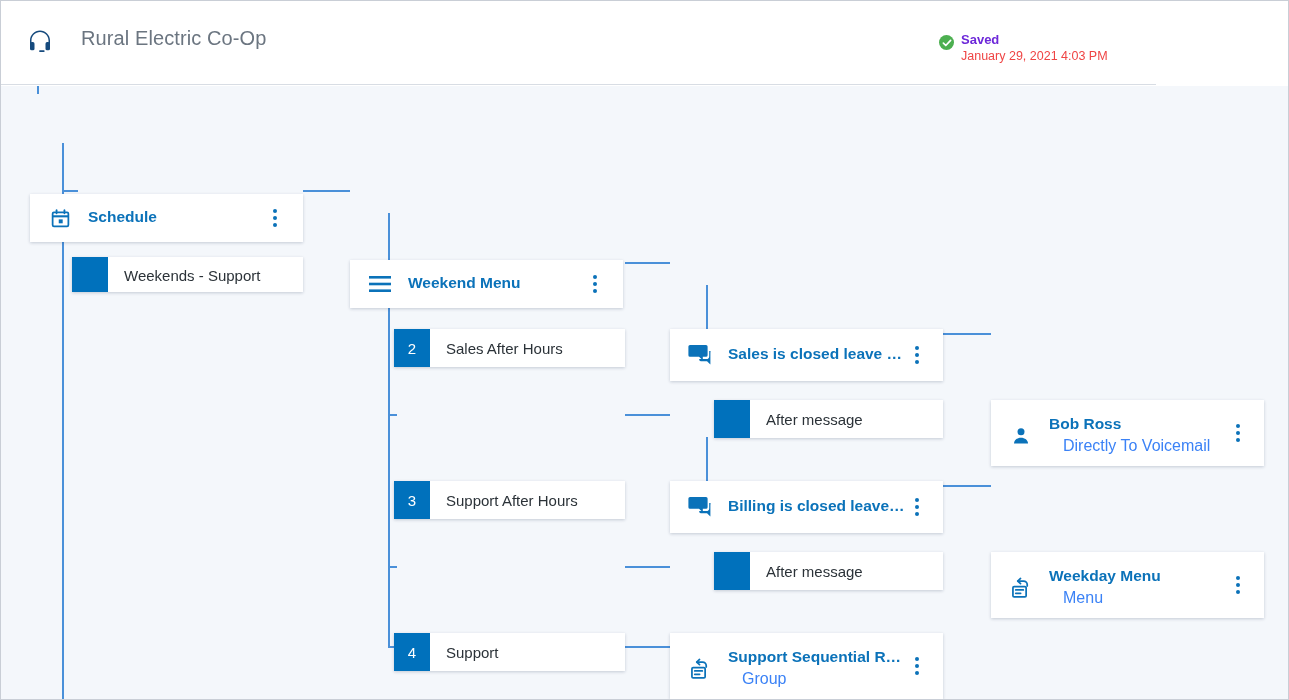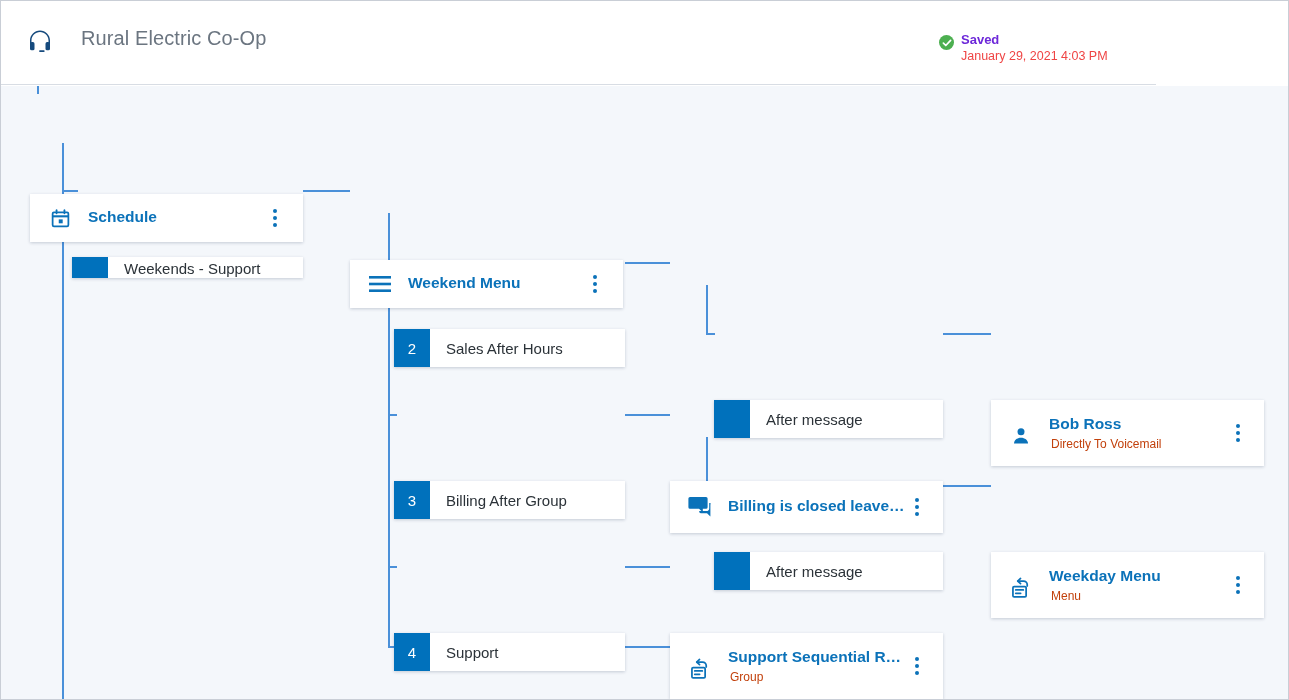--- a/index.html
+++ b/index.html
@@ -115,23 +115,23 @@
     position: absolute;
     left: 58px;
     font-size: 15.5px;
     font-weight: bold;
     color: #0b72b9;
     white-space: nowrap;
     overflow: hidden;
   }
   .node-sub {
     position: absolute;
-    left: 60px;
-    font-size: 12px;
-    color: #c2410c;
+    left: 72px;
+    font-size: 16px;
+    color: #3b82f6;
     white-space: nowrap;
   }
   .kebab {
     position: absolute;
     top: 50%;
     transform: translateY(-50%);
     width: 20px; height: 20px;
     cursor: pointer;
   }
   .kebab i {
@@ -239,21 +239,21 @@
         </svg>
       </span>
       <span class="node-title" style="top:14px; max-width:170px;">Schedule</span>
       <span class="kebab" style="right:18px;">
         <i></i>
           <i></i>
           <i></i>
       </span>
     </div>
 
-    <div class="card opt-card" style="left:71px; top:171px; width:231px; height:21px;">
+    <div class="card opt-card" style="left:71px; top:171px; width:231px; height:35px;">
       <span class="opt-sq"></span>
       <span class="opt-label">Weekends - Support</span>
     </div>
 
     <div class="card node-card" style="left:349px; top:174px; width:273px; height:48px;">
       <span class="node-ico">
         <svg width="24" height="18" viewBox="0 0 24 18">
           <rect x="1" y="1" width="22" height="2.6" fill="#0b72b9"></rect>
           <rect x="1" y="7.7" width="22" height="2.6" fill="#0b72b9"></rect>
           <rect x="1" y="14.4" width="22" height="2.6" fill="#0b72b9"></rect>
@@ -265,20 +265,34 @@
           <i></i>
           <i></i>
       </span>
     </div>
 
     <div class="card opt-card" style="left:393px; top:243px; width:231px; height:38px;">
       <span class="opt-sq">2</span>
       <span class="opt-label">Sales After Hours</span>
     </div>
 
+    <div class="card node-card" style="left:669px; top:243px; width:273px; height:52px;">
+      <span class="node-ico">
+        <svg width="24" height="22" viewBox="0 0 24 22" fill="#0b72b9">
+          <path d="M2 1h16a1.6 1.6 0 0 1 1.6 1.6v8.6A1.6 1.6 0 0 1 18 12.8h-3.2v3.4L11 12.8H2a1.6 1.6 0 0 1-1.6-1.6V2.6A1.6 1.6 0 0 1 2 1z"></path>
+          <path d="M22.4 7h-1.2v5.2a2.8 2.8 0 0 1-2.8 2.8h-7.2v.6a1.6 1.6 0 0 0 1.6 1.6h6.2l3.4 3.2V8.6A1.6 1.6 0 0 0 22.4 7z"></path>
+        </svg>
+      </span>
+      <span class="node-title" style="top:16px; max-width:196px; text-overflow:ellipsis;">Sales is closed leave …</span>
+      <span class="kebab" style="right:16px;">
+        <i></i>
+          <i></i>
+          <i></i>
+      </span>
+    </div>
 
     <div class="card opt-card" style="left:713px; top:314px; width:229px; height:38px;">
       <span class="opt-sq"></span>
       <span class="opt-label">After message</span>
     </div>
 
     <div class="card node-card" style="left:990px; top:314px; width:273px; height:66px;">
       <span class="node-ico" style="top:24px; transform:none;">
         <svg width="20" height="20" viewBox="0 0 24 24" fill="#0b72b9">
           <circle cx="12" cy="7" r="4.2"></circle>
@@ -289,21 +303,21 @@
       <span class="node-sub" style="top:37px;">Directly To Voicemail</span>
       <span class="kebab" style="right:16px;">
         <i></i>
           <i></i>
           <i></i>
       </span>
     </div>
 
     <div class="card opt-card" style="left:393px; top:395px; width:231px; height:38px;">
       <span class="opt-sq">3</span>
-      <span class="opt-label">Billing After Group</span>
+      <span class="opt-label">Support After Hours</span>
     </div>
 
     <div class="card node-card" style="left:669px; top:395px; width:273px; height:52px;padding-left:21px;">
       <span class="node-ico">
         <svg width="24" height="22" viewBox="0 0 24 22" fill="#0b72b9">
           <path d="M2 1h16a1.6 1.6 0 0 1 1.6 1.6v8.6A1.6 1.6 0 0 1 18 12.8h-3.2v3.4L11 12.8H2a1.6 1.6 0 0 1-1.6-1.6V2.6A1.6 1.6 0 0 1 2 1z"></path>
           <path d="M22.4 7h-1.2v5.2a2.8 2.8 0 0 1-2.8 2.8h-7.2v.6a1.6 1.6 0 0 0 1.6 1.6h6.2l3.4 3.2V8.6A1.6 1.6 0 0 0 22.4 7z"></path>
         </svg>
       </span>
       <span class="node-title" style="top:16px; max-width:196px; text-overflow:ellipsis;">Billing is closed leave…</span>

